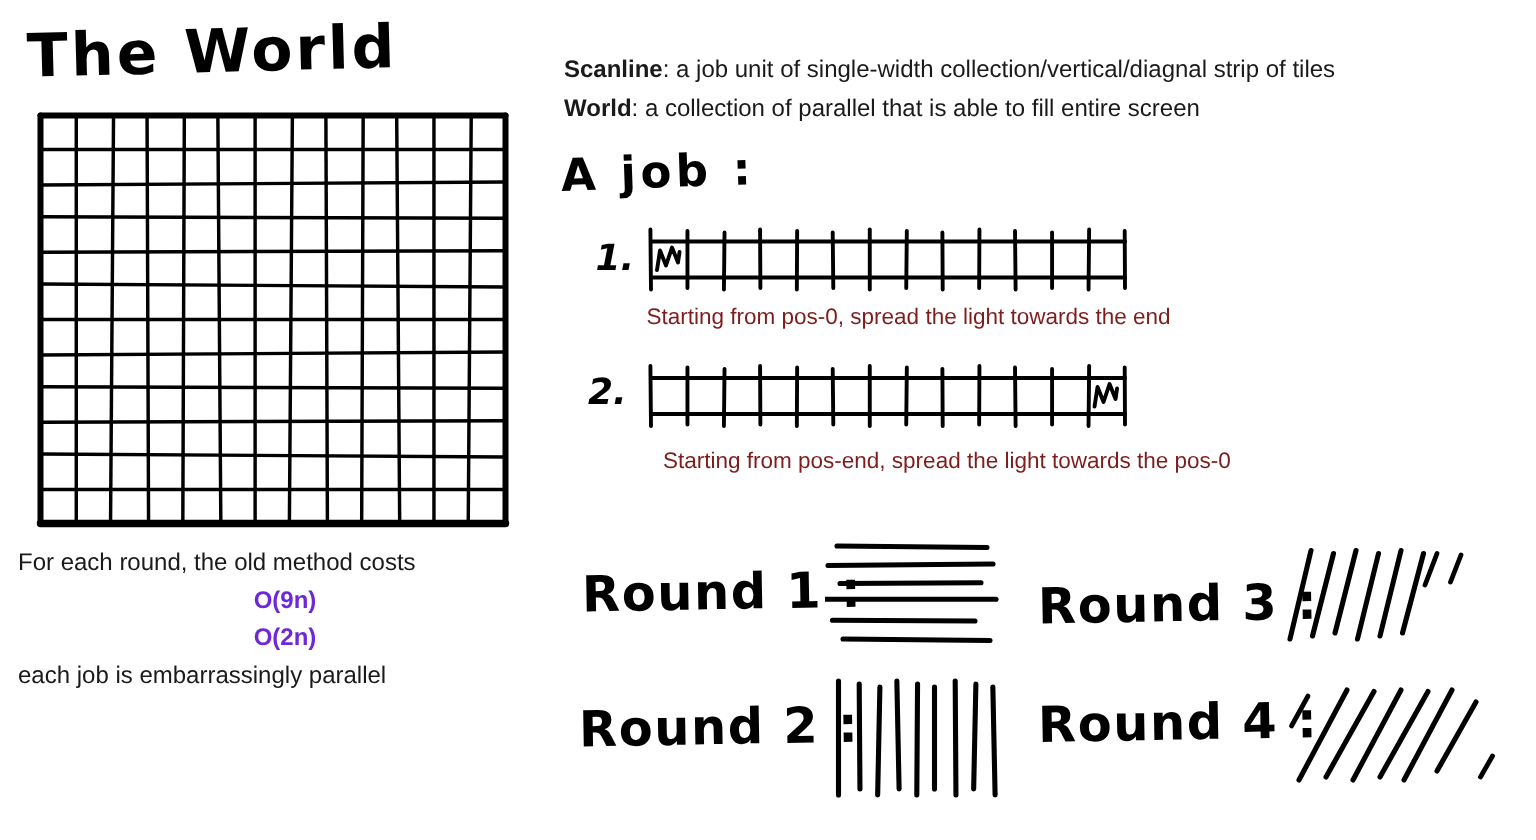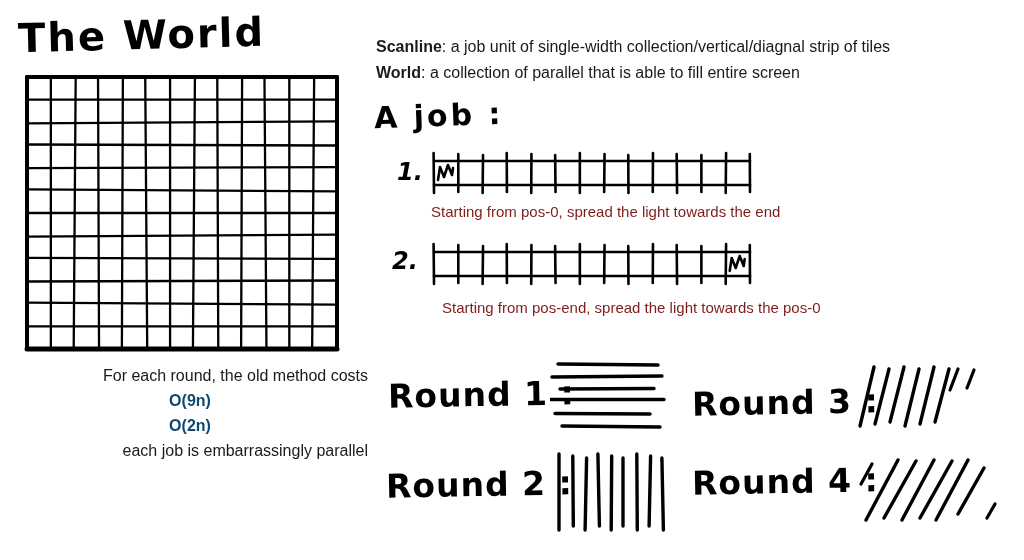--- a/index.html
+++ b/index.html
@@ -15,22 +15,22 @@
     font-weight:bold;color:#000;white-space:nowrap;
   }
   .title{font-size:40px;letter-spacing:2px;transform:rotate(-1.5deg);}
   .job-heading{font-size:30px;letter-spacing:3px;transform:rotate(-2deg);}
   .item-number{font-size:24px;font-style:italic;}
   .round-label{font-size:33px;letter-spacing:1px;transform:rotate(-1deg);}
   .print{font-size:16px;line-height:25px;}
   .defs-line{font-size:16px;line-height:26px;white-space:nowrap;}
   .caption{font-size:15px;white-space:nowrap;color:#7f1d1d;}
   .cost{width:356px;}
-  .cost .line{display:block;text-align:right;}
-  .cost .bold-center{display:block;text-align:center;font-weight:bold;color:#0c4a6e;}
+  .cost .line{display:block;}
+  .cost .bold-center{display:block;text-align:center;font-weight:bold;color:#6d28d9;}
   svg{display:block;}
 </style>
 </head>
 <body>
 
 <div class="abs hand title" style="left:18px;top:12px;">The World</div>
 
 <svg class="abs" style="left:24px;top:74px;" width="316" height="280" xmlns="http://www.w3.org/2000/svg">
     <line x1="26.846153846153847" y1="3" x2="26.846153846153847" y2="275" stroke="#000000" stroke-width="2.3" stroke-linecap="round"></line>
     <line x1="51.69230769230769" y1="3" x2="49.69230769230769" y2="275" stroke="#000000" stroke-width="2.3" stroke-linecap="round"></line>

